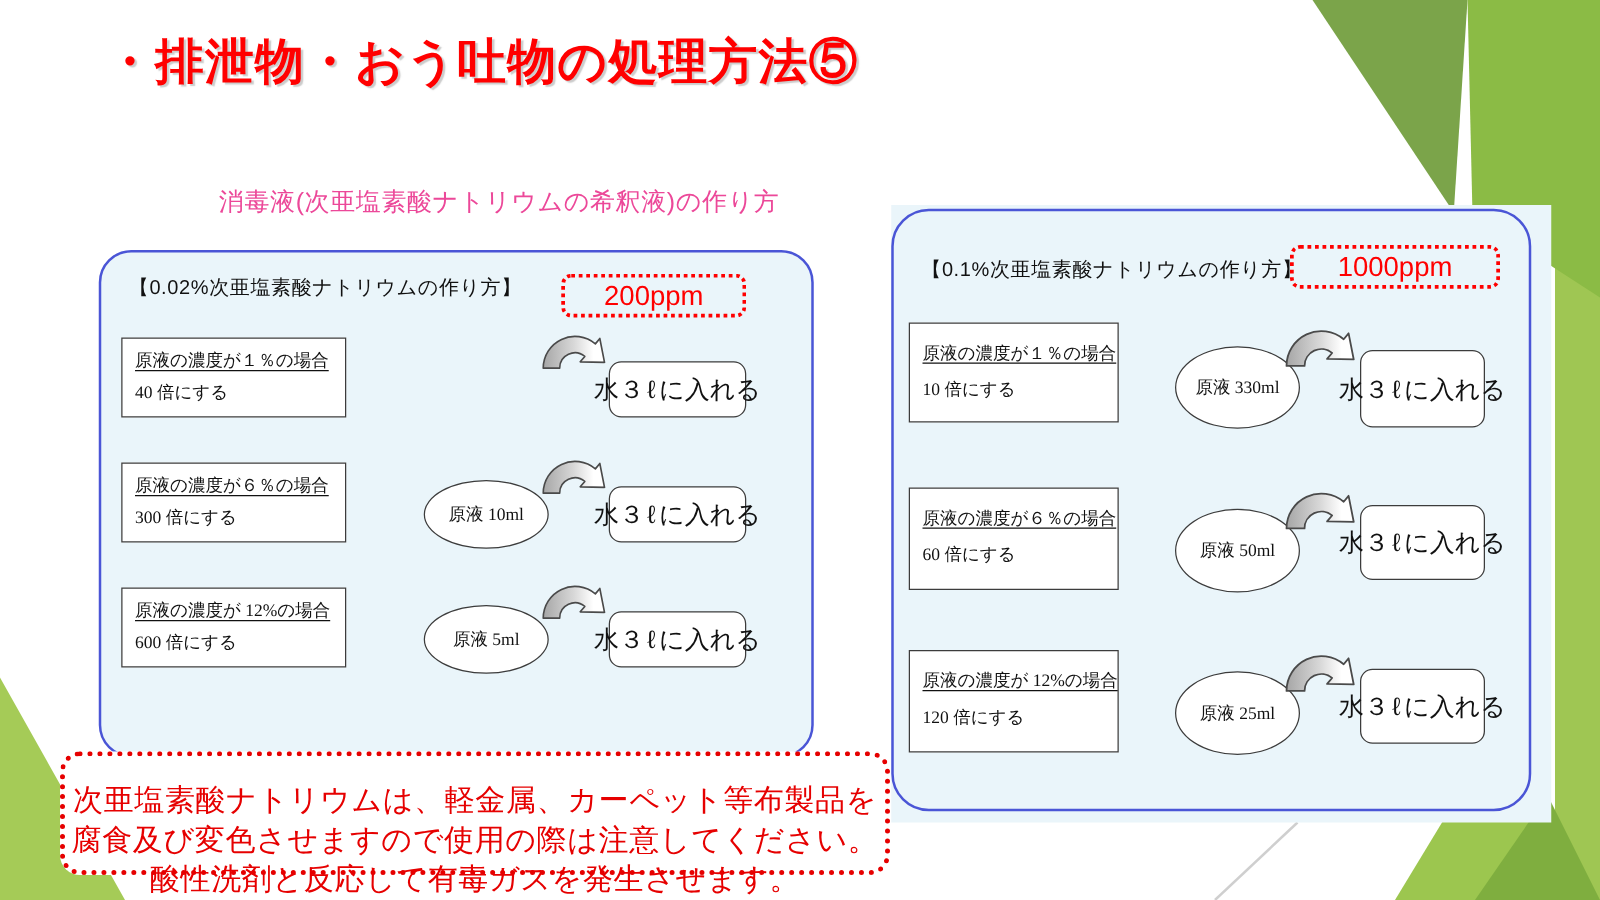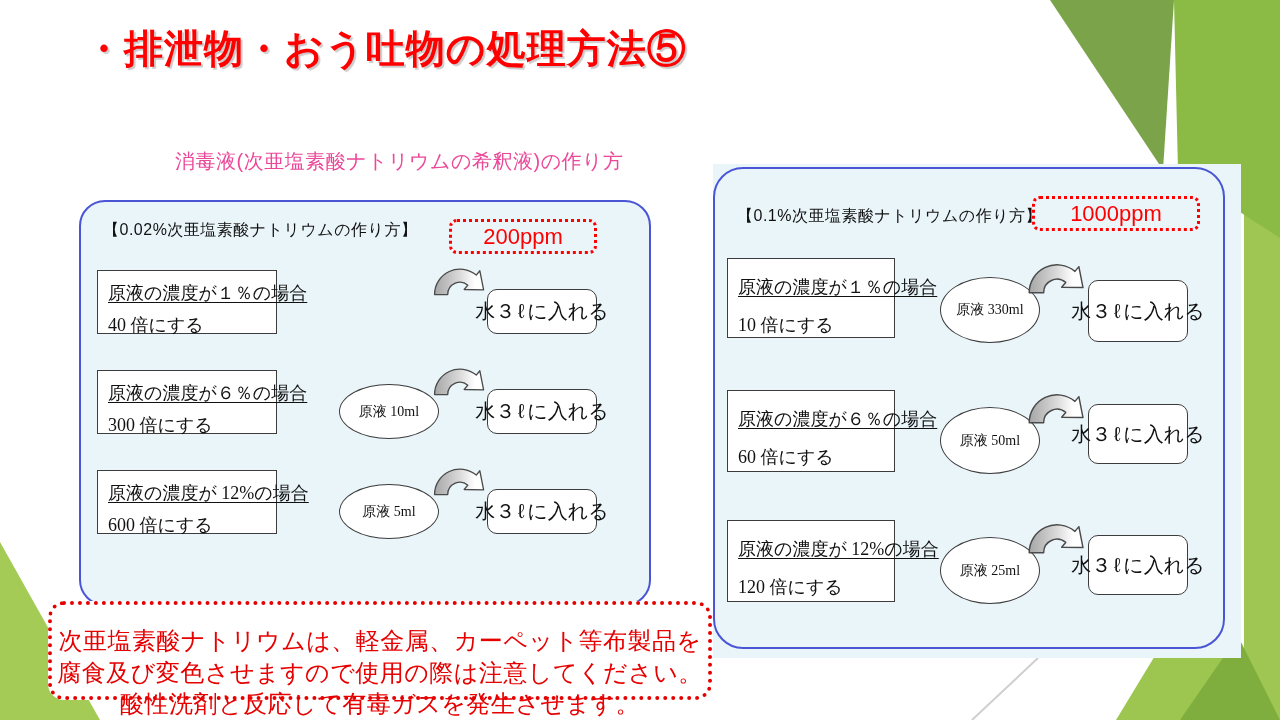--- a/index.html
+++ b/index.html
@@ -39,21 +39,21 @@
   }
   .ppm-box{
     position:absolute;box-sizing:border-box;
     border:3px dotted var(--accent_red,#ff0000);border-radius:8px;
     color:var(--accent_red,#ff0000);font-size:22px;
     display:flex;align-items:center;justify-content:center;background:transparent;
   }
   .cond-box{
     position:absolute;box-sizing:border-box;background:#ffffff;
     border:1.5px solid #3c3c3c;padding:7px 10px;
-    font-family:"Liberation Serif",serif;font-size:18px;color:#111;
+    font-family:"Liberation Serif",serif;font-size:14px;color:#111;
     line-height:1.75;white-space:nowrap;
   }
   .cond-box .u{text-decoration:underline;text-underline-offset:3px;}
   .panel-right-outer .cond-box{line-height:2.1;padding:10px 10px;}
   .oval{
     position:absolute;box-sizing:border-box;background:#ffffff;
     border:1.5px solid #3c3c3c;border-radius:50%;
     display:flex;align-items:center;justify-content:center;
     font-family:"Liberation Serif",serif;font-size:14px;color:#111;white-space:nowrap;
   }

